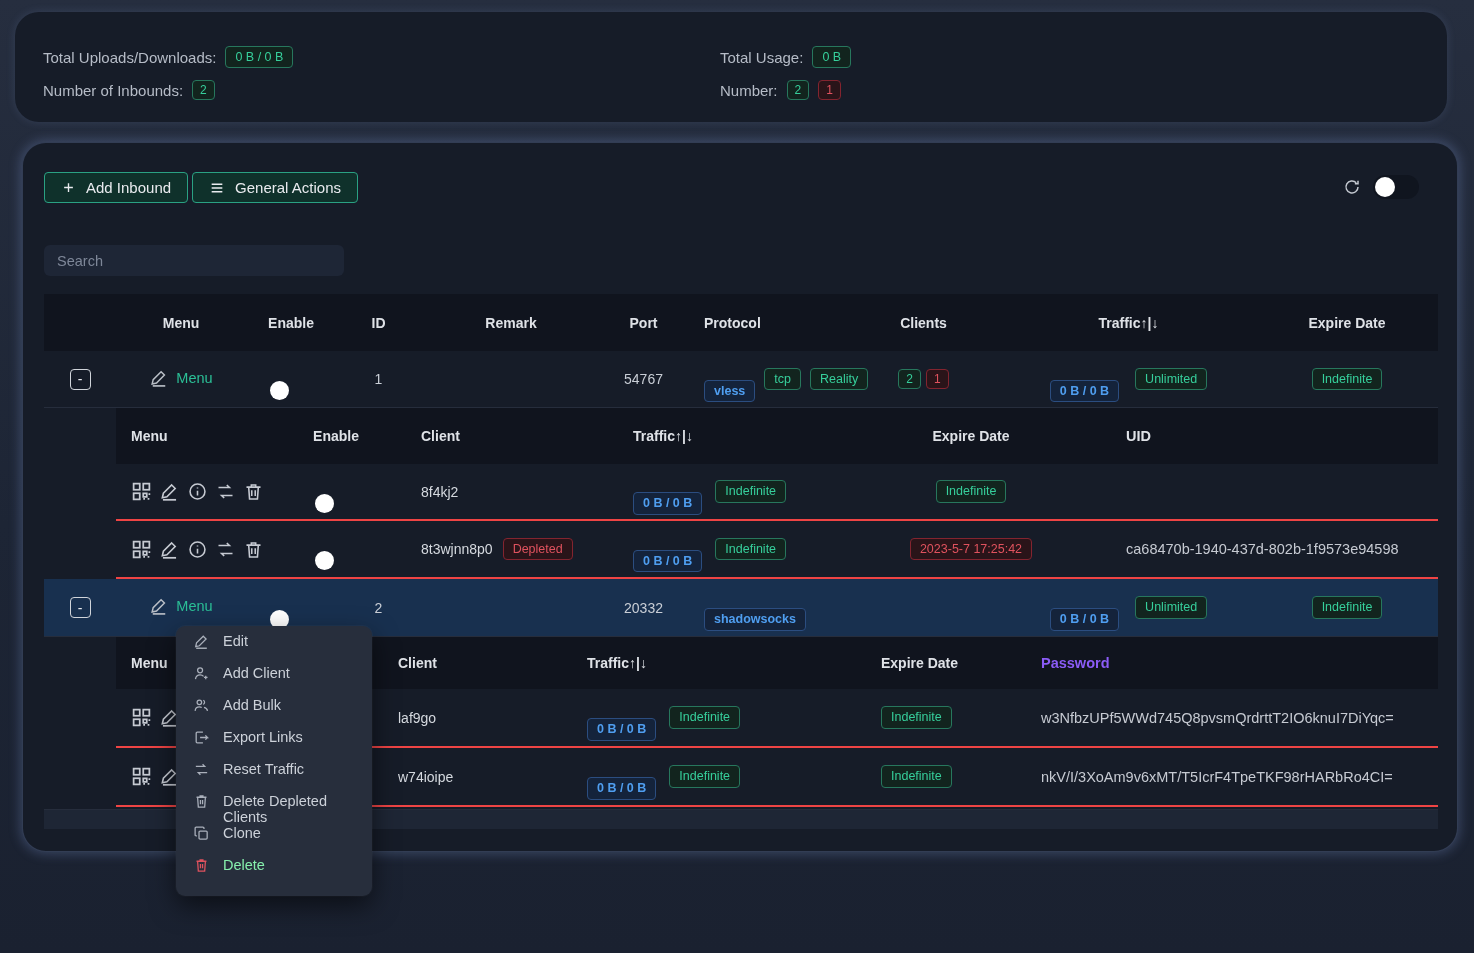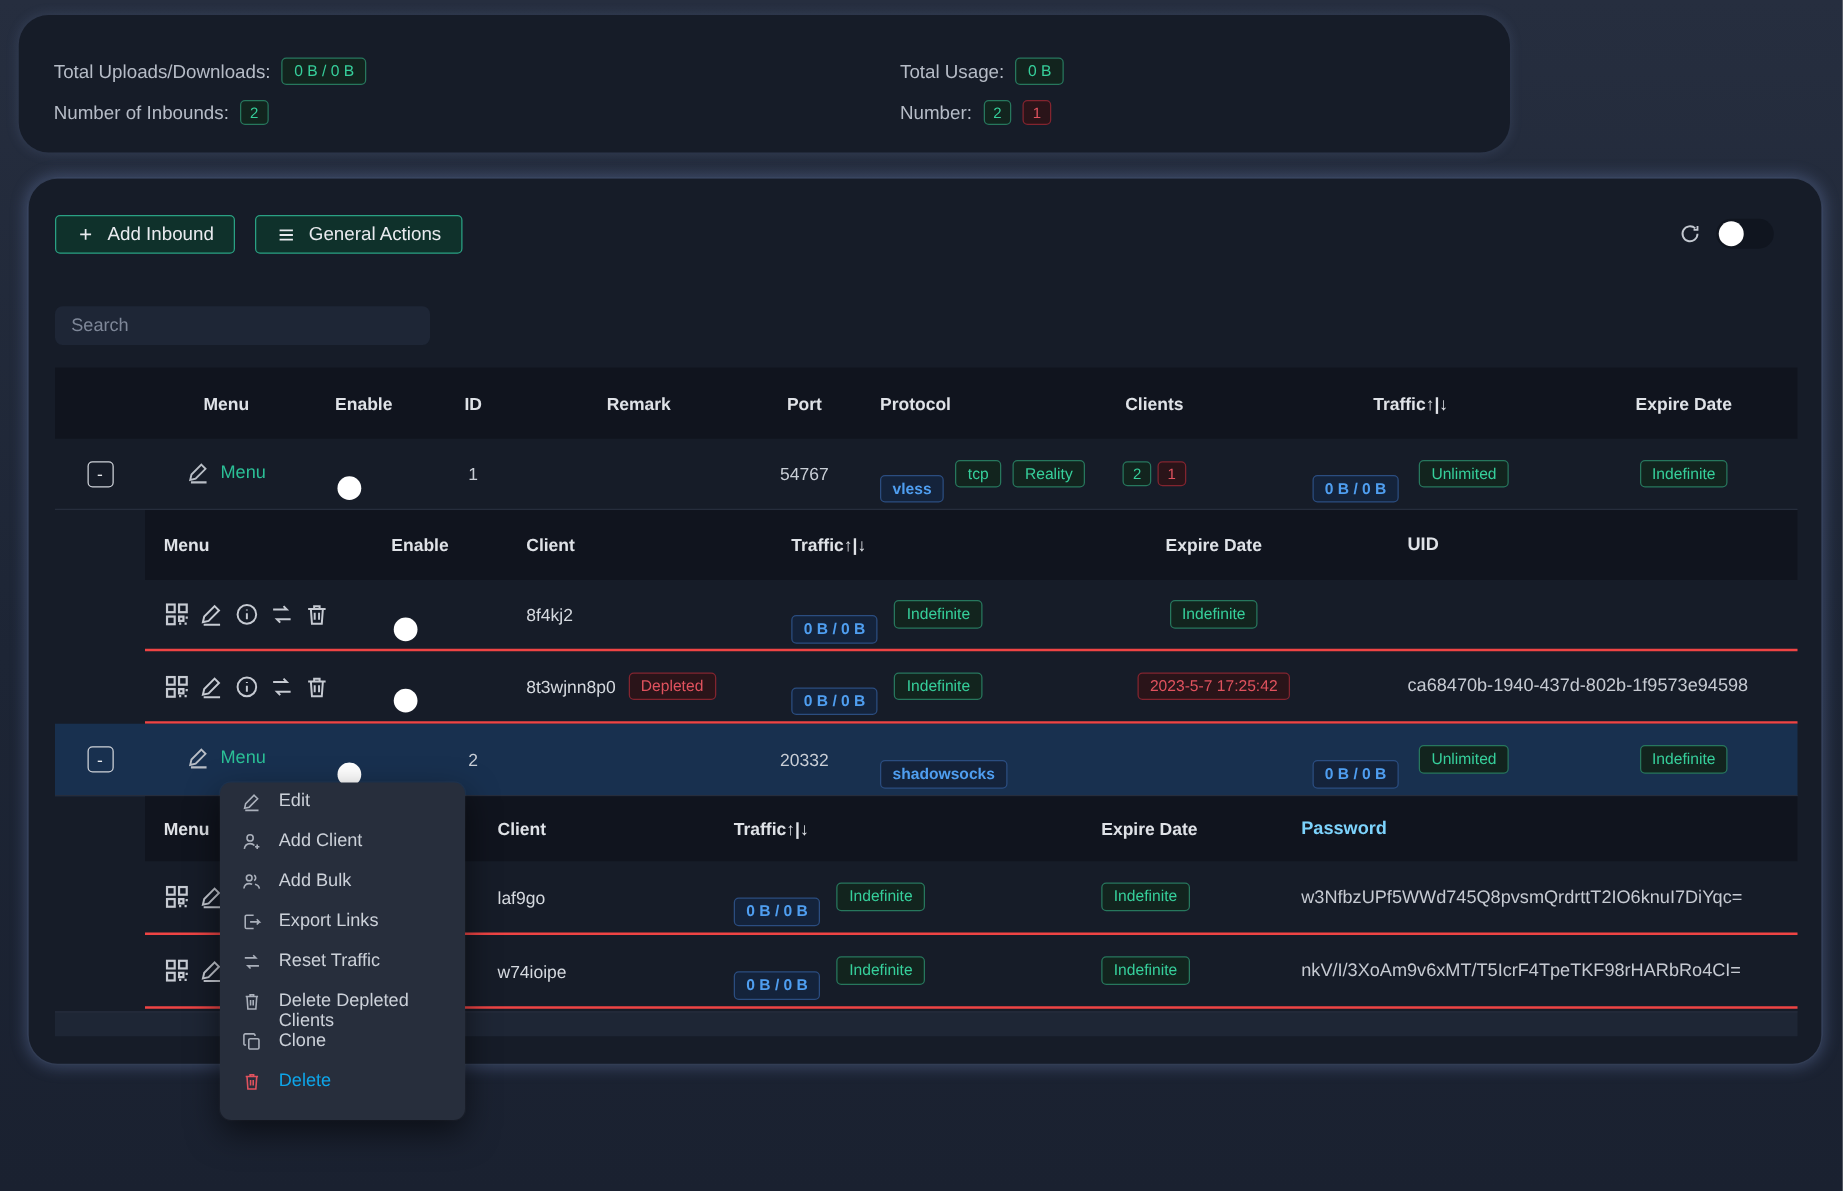--- a/index.html
+++ b/index.html
@@ -7,21 +7,21 @@
   body {
     font-family: "Liberation Sans", sans-serif;
     background: linear-gradient(180deg,#262e3f 0%, #1d2535 55%, #1a2130 100%);
     color:#c9cdd5;
     position:relative;
   }
   svg { display:block; }
 
   
   .stats-card{
-    position:absolute; left:15px; top:12px; width:1193px; height:110px;
+    position:absolute; left:15px; top:12px; width:1432px; height:110px;
     background:#161c28; border-radius:24px;
     box-shadow:0 0 10px rgba(140,165,225,.16);
   }
   .stats-col{ position:absolute; top:33px; display:flex; flex-direction:column; gap:9px; }
   .stats-col.c1{ left:28px; }
   .stats-col.c2{ left:705px; }
   .stat-row{ display:flex; align-items:center; gap:9px; height:24px; }
   .stat-label{ color:#b6bcc7; font-size:15px; }
 
   
@@ -32,21 +32,21 @@
   .badge-red  { color:#e0525e; border-color:#83242f; background:#2a1419; }
   .badge-sm   { padding:1px 7px; font-size:12px; }
 
   
   .panel{
     position:absolute; left:22px; top:142px; width:1436px; height:710px;
     background:#161c28; border-radius:24px;
     border:1px solid rgba(125,148,200,.28);
     box-shadow:0 0 12px 2px rgba(135,160,225,.28);
   }
-  .toolbar{ position:absolute; left:21px; top:29px; display:flex; gap:16px; }
+  .toolbar{ position:absolute; left:21px; top:29px; display:flex; gap:4px; }
   .btn{
     height:31px; padding:0 16px; display:inline-flex; align-items:center; gap:10px;
     background:#0f312b; border:1px solid #2aa183; border-radius:4px;
     color:#e9ebef; font-size:15px; cursor:pointer;
   }
   .btn svg{ stroke:#e9ebef; }
   .panel-controls{ position:absolute; right:38px; top:32px; display:flex; align-items:center; gap:12px; }
   .refresh{ color:#c3c8d0; }
   .theme-switch{ width:46px; height:24px; border-radius:12px; background:#10151f; position:relative; cursor:pointer; }
   .theme-switch::after{ content:""; position:absolute; left:2px; top:2px; width:20px; height:20px; border-radius:50%; background:#fff; }
@@ -106,21 +106,21 @@
 
   
   .context-menu{
     position:absolute; left:153px; top:483px; width:196px; padding:7px 0;
     background:#272e3c; border-radius:9px; z-index:10;
     box-shadow:0 10px 26px rgba(0,0,0,.55), 0 0 0 1px rgba(255,255,255,.03);
   }
   .cm-item{ height:32px; display:flex; gap:13px; padding:0 17px;
             color:#ccd1d9; font-size:14.5px; cursor:pointer; }
   .cm-item svg{ stroke:#aab0bb; }
-  .cm-item.danger{ color:#0ea5e9; }
+  .cm-item.danger{ color:#86efac; }
   .cm-item.danger svg{ stroke:#e0525e; }
 </style>
 </head>
 <body>
 
 <div class="stats-card">
   <div class="stats-col c1">
     <div class="stat-row">
       <span class="stat-label">Total Uploads/Downloads:</span>
       <span class="badge badge-green">0 B / 0 B</span>
@@ -365,21 +365,21 @@
       <div><span class="badge badge-green">Indefinite</span></div>
     </div>
 
     <div class="subtable">
       <div class="s2-grid shead">
         <div class="c-menu">Menu</div>
         <div class="c-enable"></div>
         <div class="c-client">Client</div>
         <div class="c-traffic">Traffic↑|↓</div>
         <div class="c-expire">Expire Date</div>
-        <div class="c-password" style="color:#7dd3fc;font-weight:700;">Password</div>
+        <div class="c-password" style="color:#8b5cf6;font-weight:700;">Password</div>
       </div>
 
       <div class="s2-grid srow">
         <div class="c-menu icon-strip">
           <span class="ic">
               <svg width="21" height="21" viewBox="0 0 24 24" fill="none" stroke="currentColor" stroke-width="2">
                 <rect x="3" y="3" width="7" height="7"></rect>
                 <rect x="14" y="3" width="7" height="7"></rect>
                 <rect x="3" y="14" width="7" height="7"></rect>
                 <path d="M14 14h4v4h-4z M21 14v2 M14 20.5h2 M19 20.5h2"></path>

